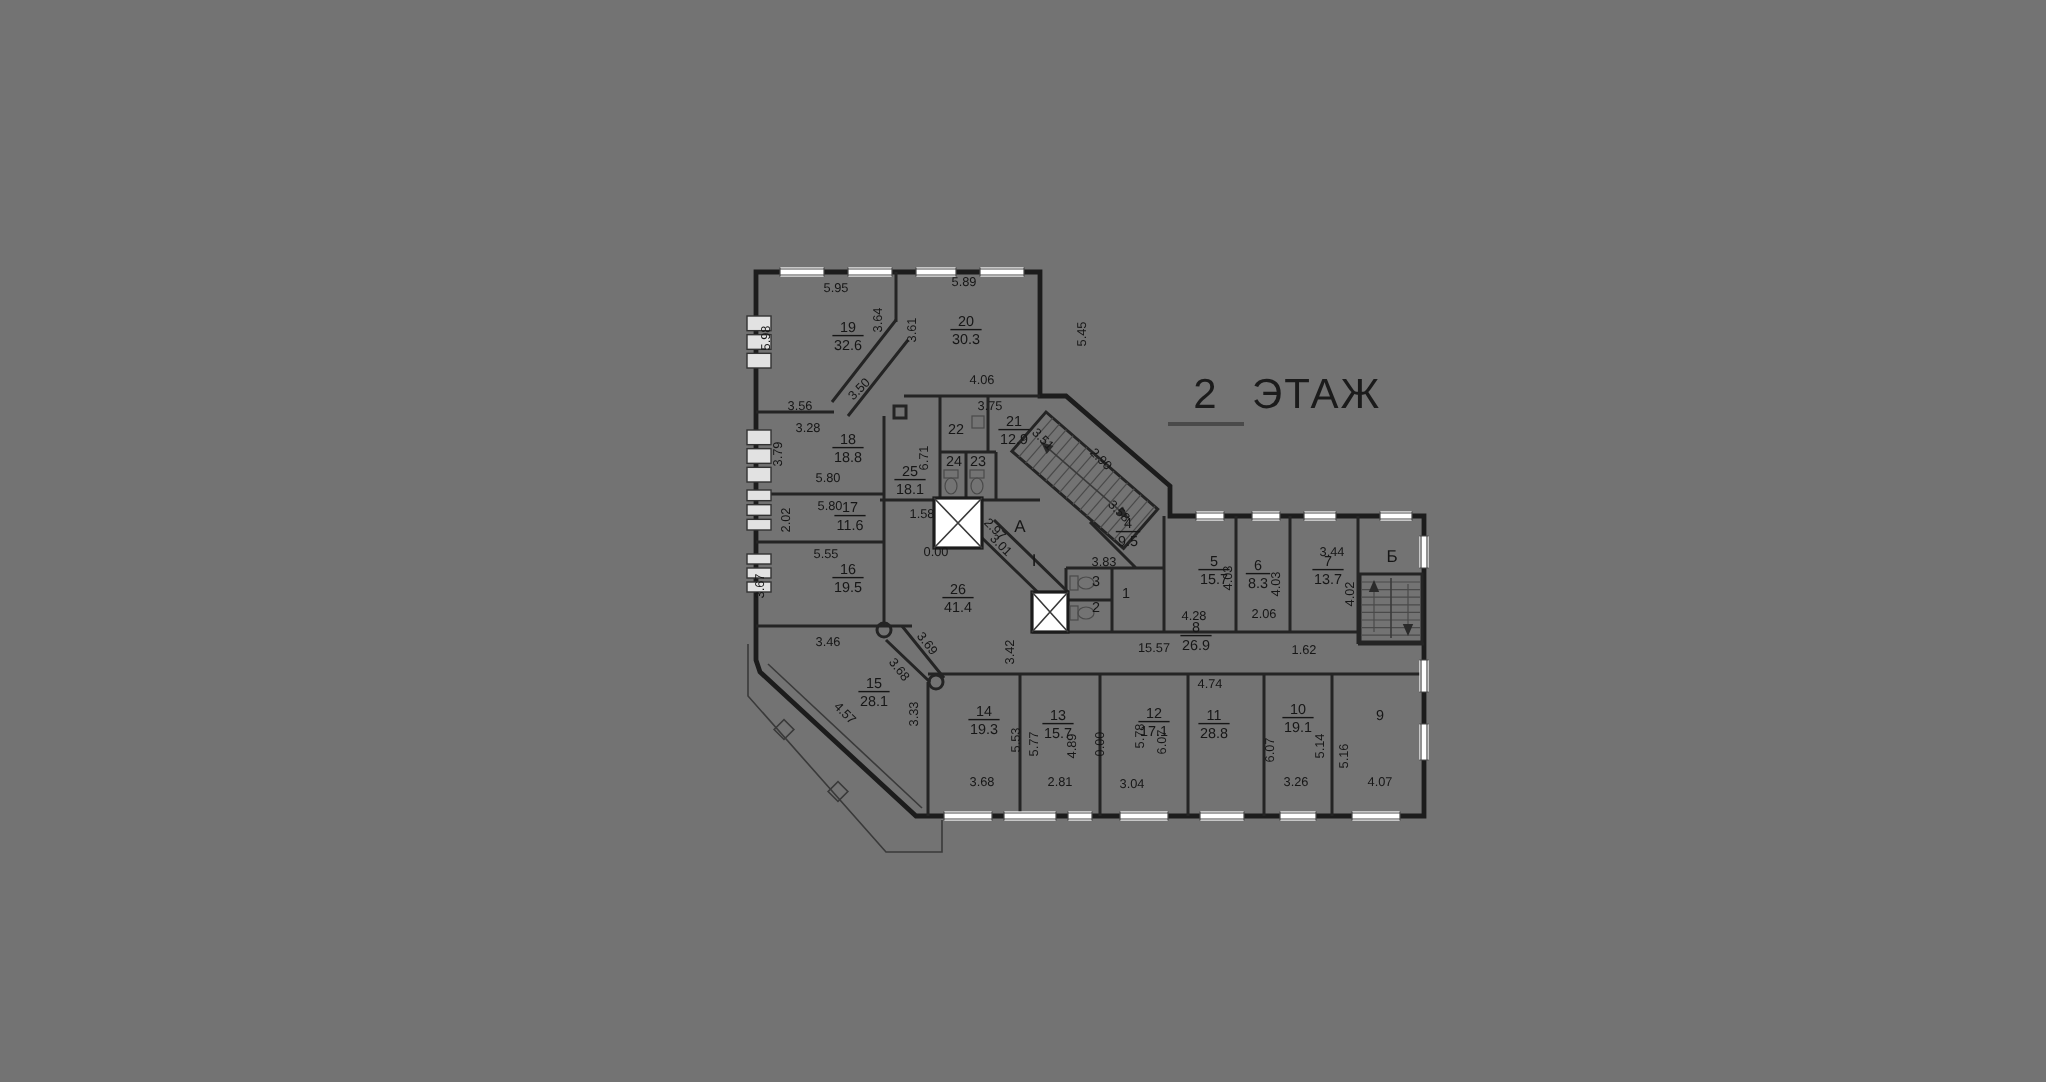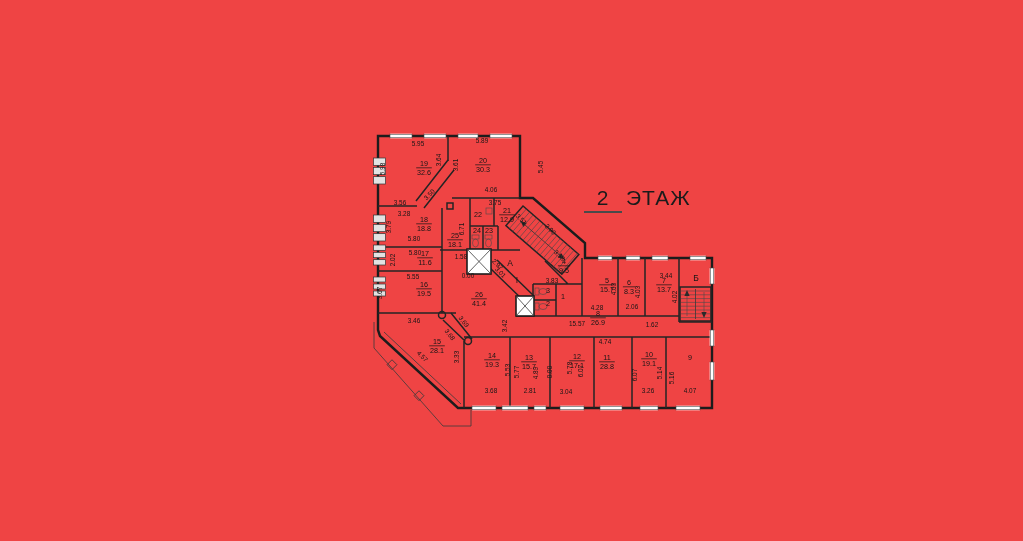--- a/index.html
+++ b/index.html
@@ -1,16 +1,16 @@
 <!DOCTYPE html>
 <html><head>
 <meta charset="utf-8">
 <style>
   html,body{margin:0;padding:0;background:#fff;}
-  .stage{position:relative;width:1023px;height:541px;background:#ef4444;overflow:hidden;
+  .stage{position:relative;width:1023px;height:541px;background:#737373;overflow:hidden;
          font-family:"Liberation Sans",sans-serif;}
   svg{position:absolute;left:0;top:0;}
   .ext{stroke:#1c1c1c;stroke-width:2.4;fill:none;stroke-linejoin:miter;}
   .int{stroke:#242424;stroke-width:1.5;fill:none;}
   .thin{stroke:#3a3a3a;stroke-width:.8;fill:none;}
   .vthin{stroke:#4a4a4a;stroke-width:.6;fill:none;}
   text{fill:#161616;}
   .dim{font-size:6.4px;}
   .rnum{font-size:7.2px;}
   .rarea{font-size:7.2px;}

